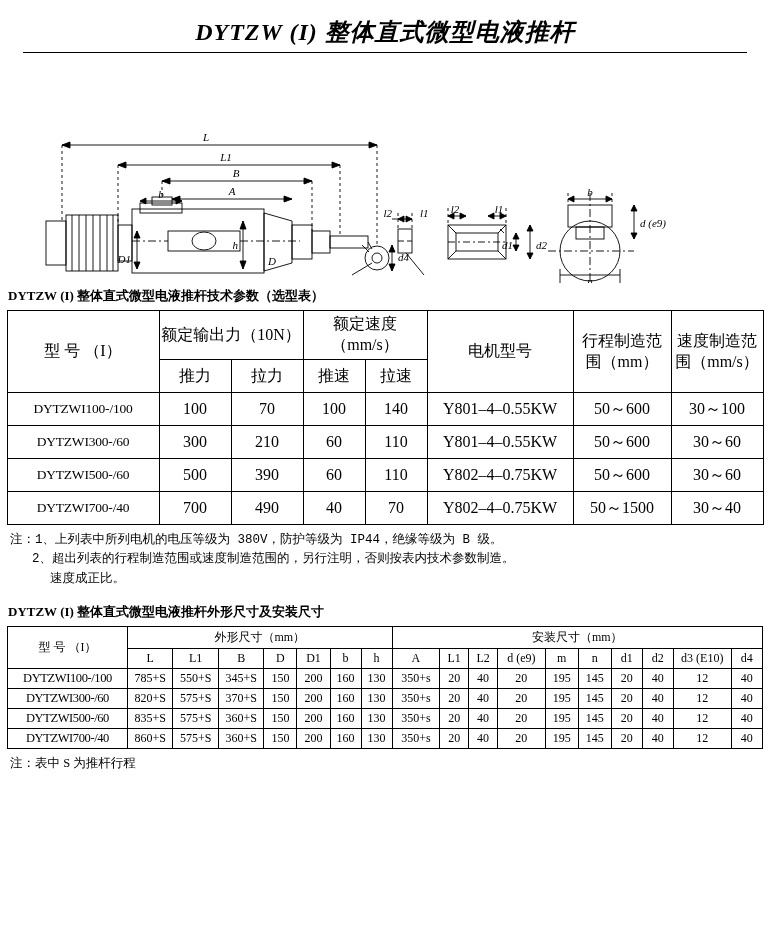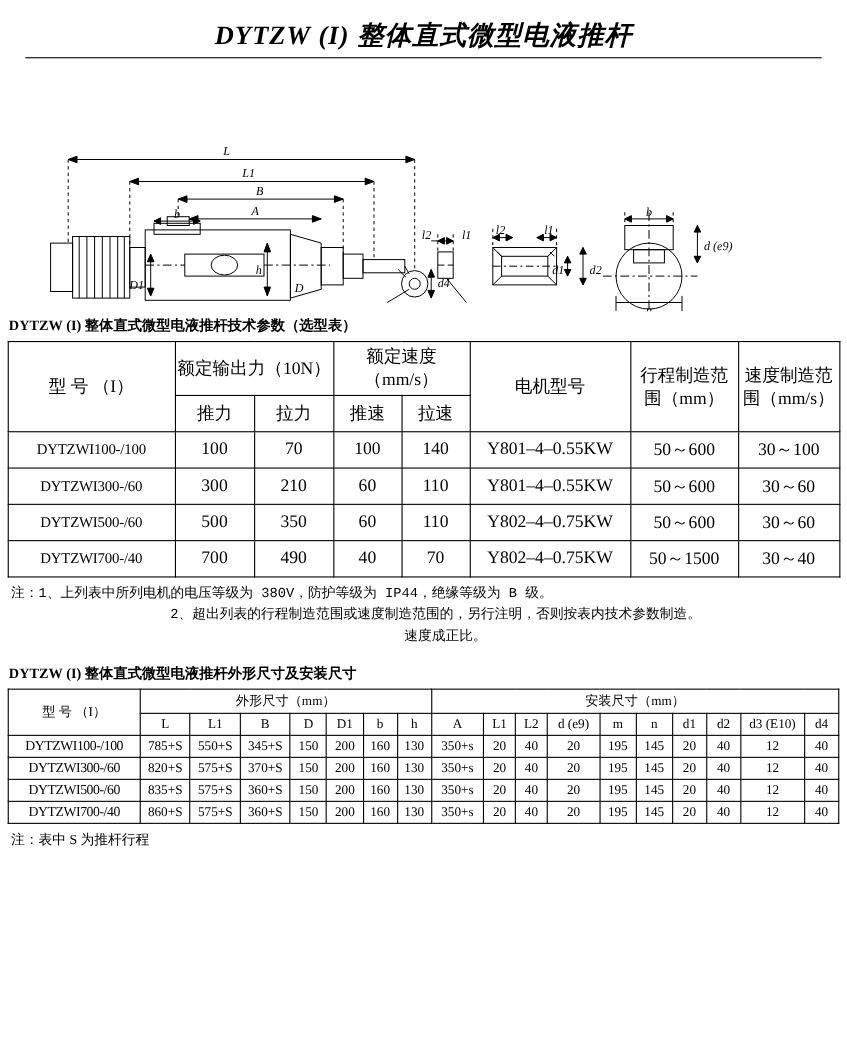--- a/index.html
+++ b/index.html
@@ -89,21 +89,21 @@
   .dims .modelcell { font-size: 12.5px; letter-spacing: -0.4px; }
 
   
   .notes {
     font-size: 12.5px;
     font-family: "Liberation Serif", serif;
     line-height: 1.55;
     padding: 6px 10px 2px 10px;
   }
   .notes .line { white-space: nowrap; font-family: Liberation Mono, monospace; }
-  .notes .indent { padding-left: 22px; text-align: center; }
+  .notes .indent { padding-left: 22px; }
   .notes-small {
     font-size: 12.5px;
     font-family: "Liberation Serif", serif;
     padding: 6px 10px 0 10px;
   }
   .spacer8 { height: 8px; }
   
   .dtxt { font-family: "Liberation Serif", serif; font-size: 11px; }
   .dtxt-i { font-family: "Liberation Serif", serif; font-size: 11px; font-style: italic; }
 </style>
@@ -328,21 +328,21 @@
         <td>210</td>
         <td>60</td>
         <td>110</td>
         <td>Y801–4–0.55KW</td>
         <td>50～600</td>
         <td>30～60</td>
       </tr>
       <tr>
         <td class="model">DYTZWI500-/60</td>
         <td>500</td>
-        <td>350</td>
+        <td>390</td>
         <td>60</td>
         <td>110</td>
         <td>Y802–4–0.75KW</td>
         <td>50～600</td>
         <td>30～60</td>
       </tr>
       <tr>
         <td class="model">DYTZWI700-/40</td>
         <td>700</td>
         <td>490</td>

